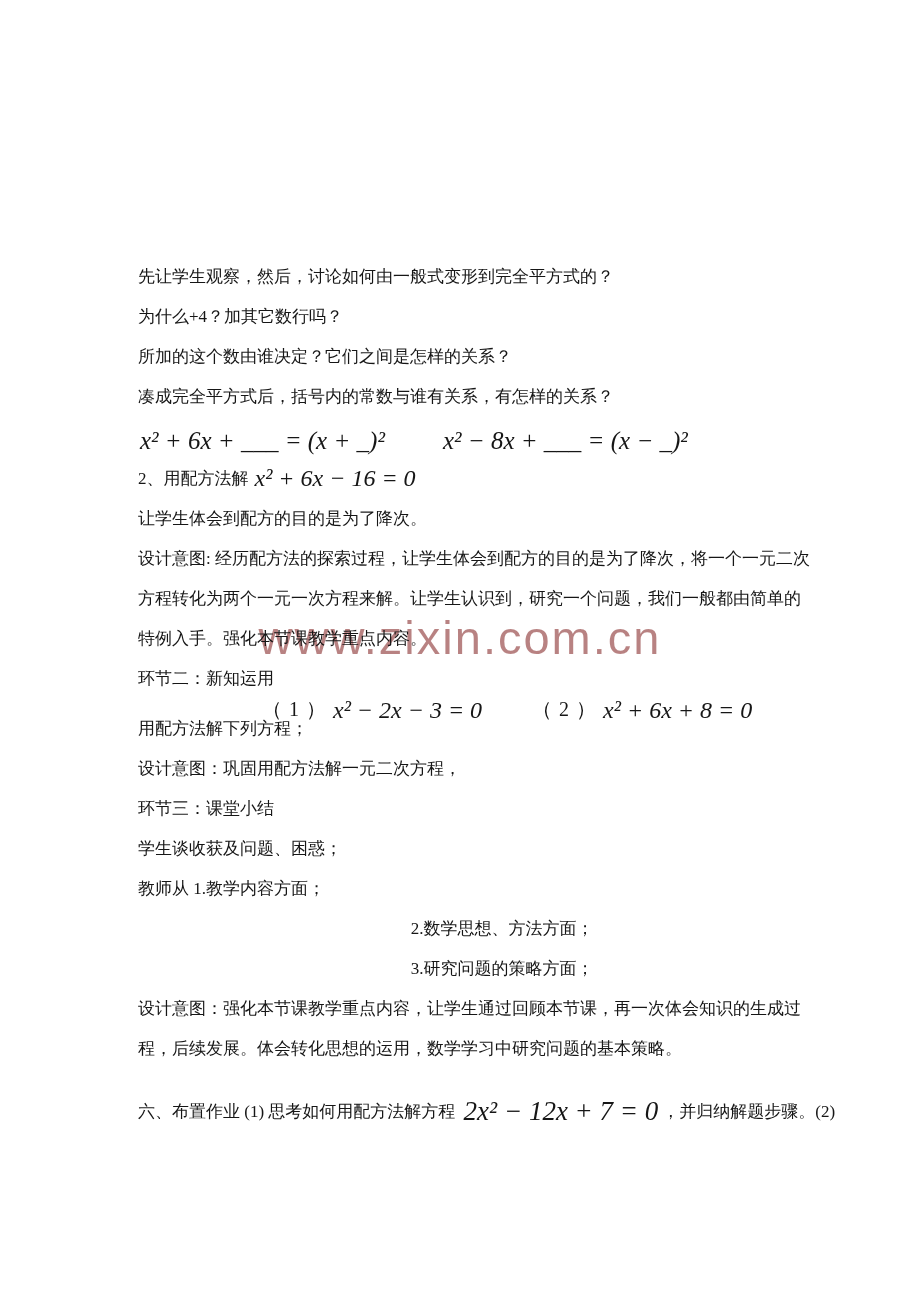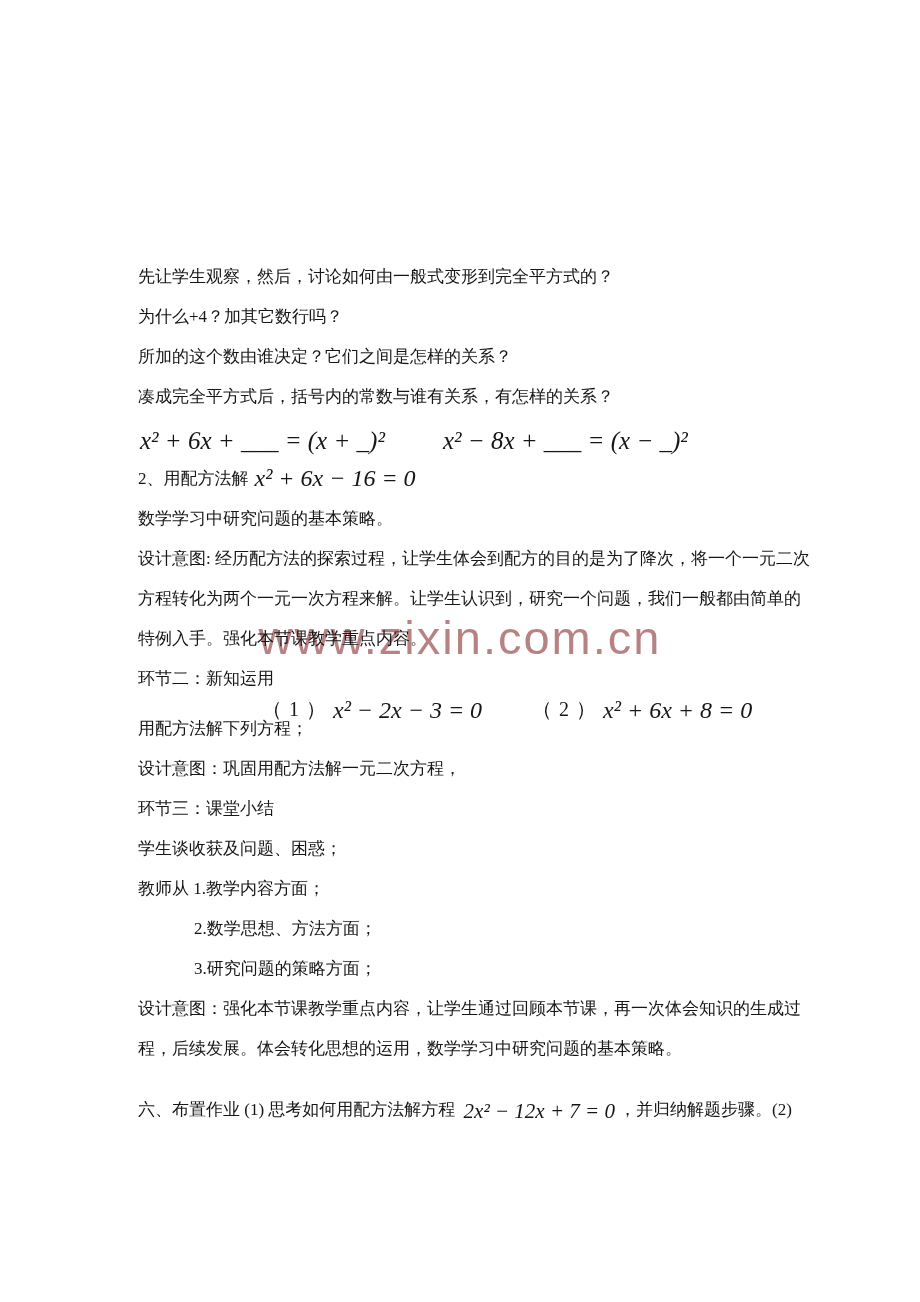--- a/index.html
+++ b/index.html
@@ -49,37 +49,37 @@
     white-space: nowrap;
   }
   .math.inline {
     font-size: 24px;
     line-height: 28px;
     margin-left: 6px;
     vertical-align: -2px;
     font-family: Liberation Serif, serif;
   }
   .math.big {
-    font-size: 21px;
+    font-size: 27px;
     line-height: 30px;
     margin: 0 4px;
     vertical-align: -3px;
   }
   p.task2 { margin-bottom: 16px; }
   .ex-line {
     margin: -14px 0 -6px 118px;
     white-space: nowrap;
   }
   .ex-label {
     font-size: 20px;
     font-style: normal;
     letter-spacing: 1px;
   }
   .ex-gap { display: inline-block; width: 44px; }
-  p.indent1 { padding-left: 56px; }
+  p.indent1 { padding-left: 56px; text-align: center; }
   p.homework {
     margin-top: 36px;
     white-space: nowrap;
   }
 </style>
 </head>
 <body>
 
 <div class="watermark">www.zixin.com.cn</div>
 
@@ -92,21 +92,21 @@
 
   <div class="math-row">
     <span class="math">x² + 6x + ___ = (x + _)²</span>
     <span class="math">x² − 8x + ___ = (x − _)²</span>
   </div>
 
   <p class="cn task2">
     <span>2、用配方法解</span><span class="math inline">x² + 6x − 16 = 0</span>
   </p>
 
-  <p class="cn">数学学习中研究问题的基本策略。</p>
+  <p class="cn">让学生体会到配方的目的是为了降次。</p>
 
   <p class="cn">设计意图: 经历配方法的探索过程，让学生体会到配方的目的是为了降次，将一个一元二次</p>
   <p class="cn">方程转化为两个一元一次方程来解。让学生认识到，研究一个问题，我们一般都由简单的</p>
   <p class="cn">特例入手。强化本节课教学重点内容。</p>
 
   <p class="cn">环节二：新知运用</p>
 
   <div class="ex-line">
     <span class="math inline"><span class="ex-label">（ 1 ）</span><span class="math inline">x² − 2x − 3 = 0</span></span><span class="ex-gap"></span><span class="math inline"><span class="ex-label">（ 2 ）</span><span class="math inline">x² + 6x + 8 = 0</span></span>
   </div>

